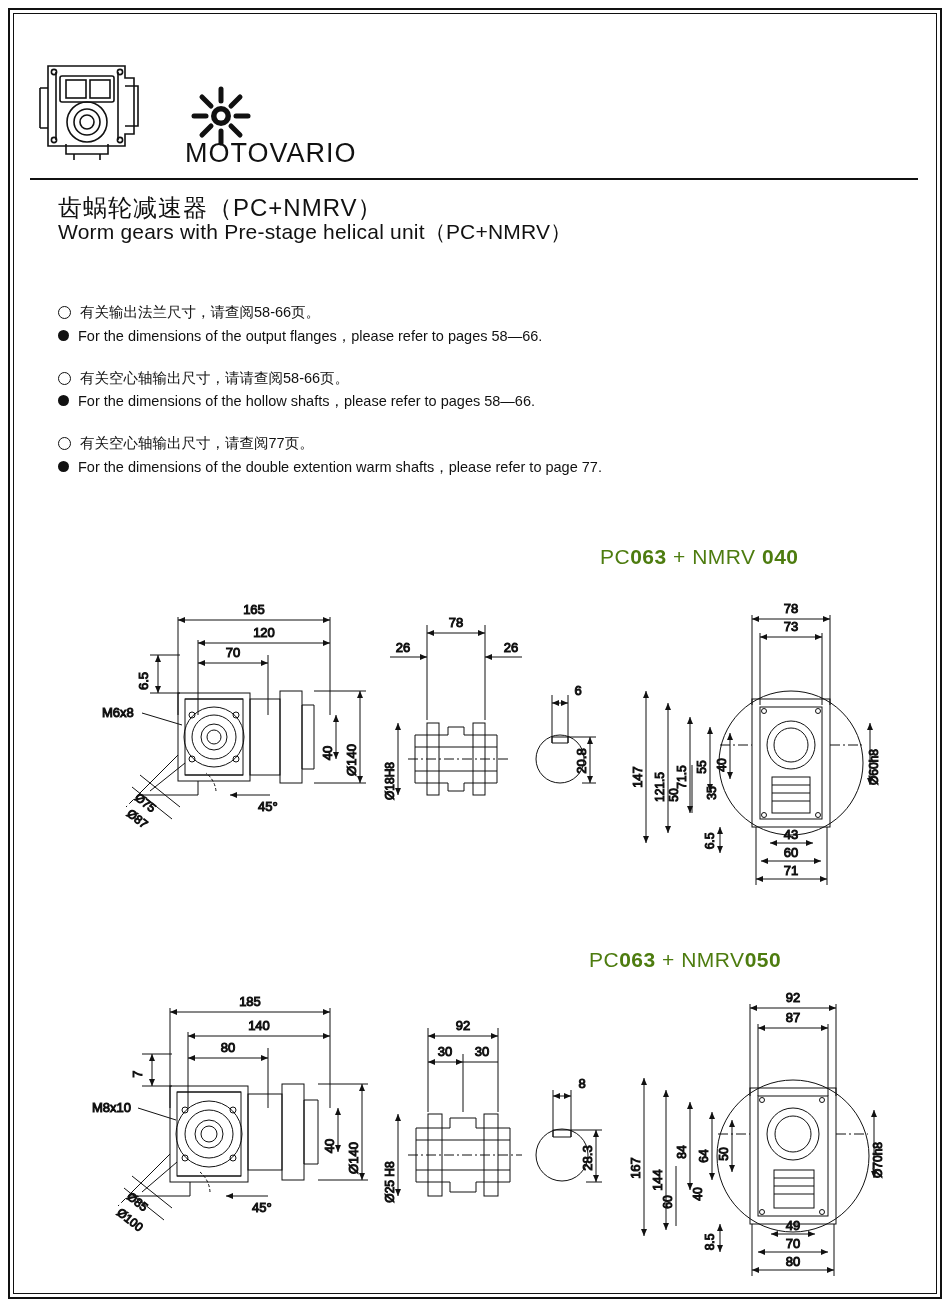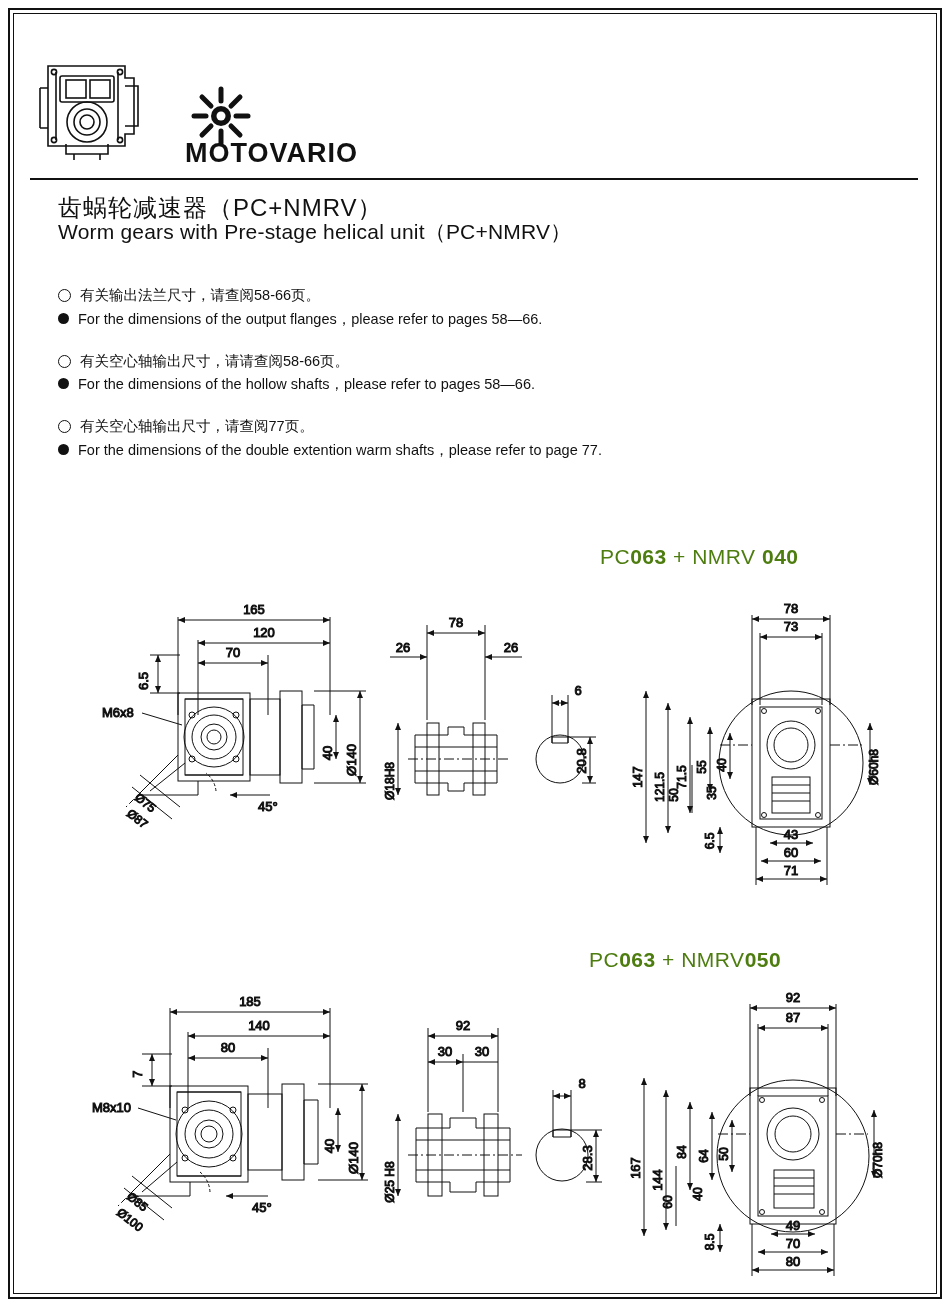--- a/index.html
+++ b/index.html
@@ -43,21 +43,21 @@
   }
   .rosette {
     position: absolute;
     left: 160px; top: 45px;
     width: 62px; height: 62px;
   }
   .brand {
     position: absolute;
     left: 155px; top: 98px;
     font-family: "Liberation Sans", sans-serif;
-    font-weight: bold;
+    font-weight: normal;
     font-size: 27px;
     letter-spacing: 1px;
     color: #111;
   }
   .header-rule {
     position: absolute;
     left: 30px; top: 178px;
     width: 888px;
     height: 2px;
     background: #111;
@@ -75,21 +75,21 @@
     position: absolute;
     left: 58px; top: 218px;
     font-size: 21px;
     letter-spacing: 0.2px;
     color: #111;
   }
 
   
   .notes {
     position: absolute;
-    left: 58px; top: 285px;
+    left: 58px; top: 302px;
     width: 830px;
   }
   .note-group { margin-bottom: 20px; }
   .note-line {
     display: flex;
     align-items: flex-start;
     line-height: 1.5;
     margin-bottom: 2px;
   }
   .bullet-hollow, .bullet-solid {

